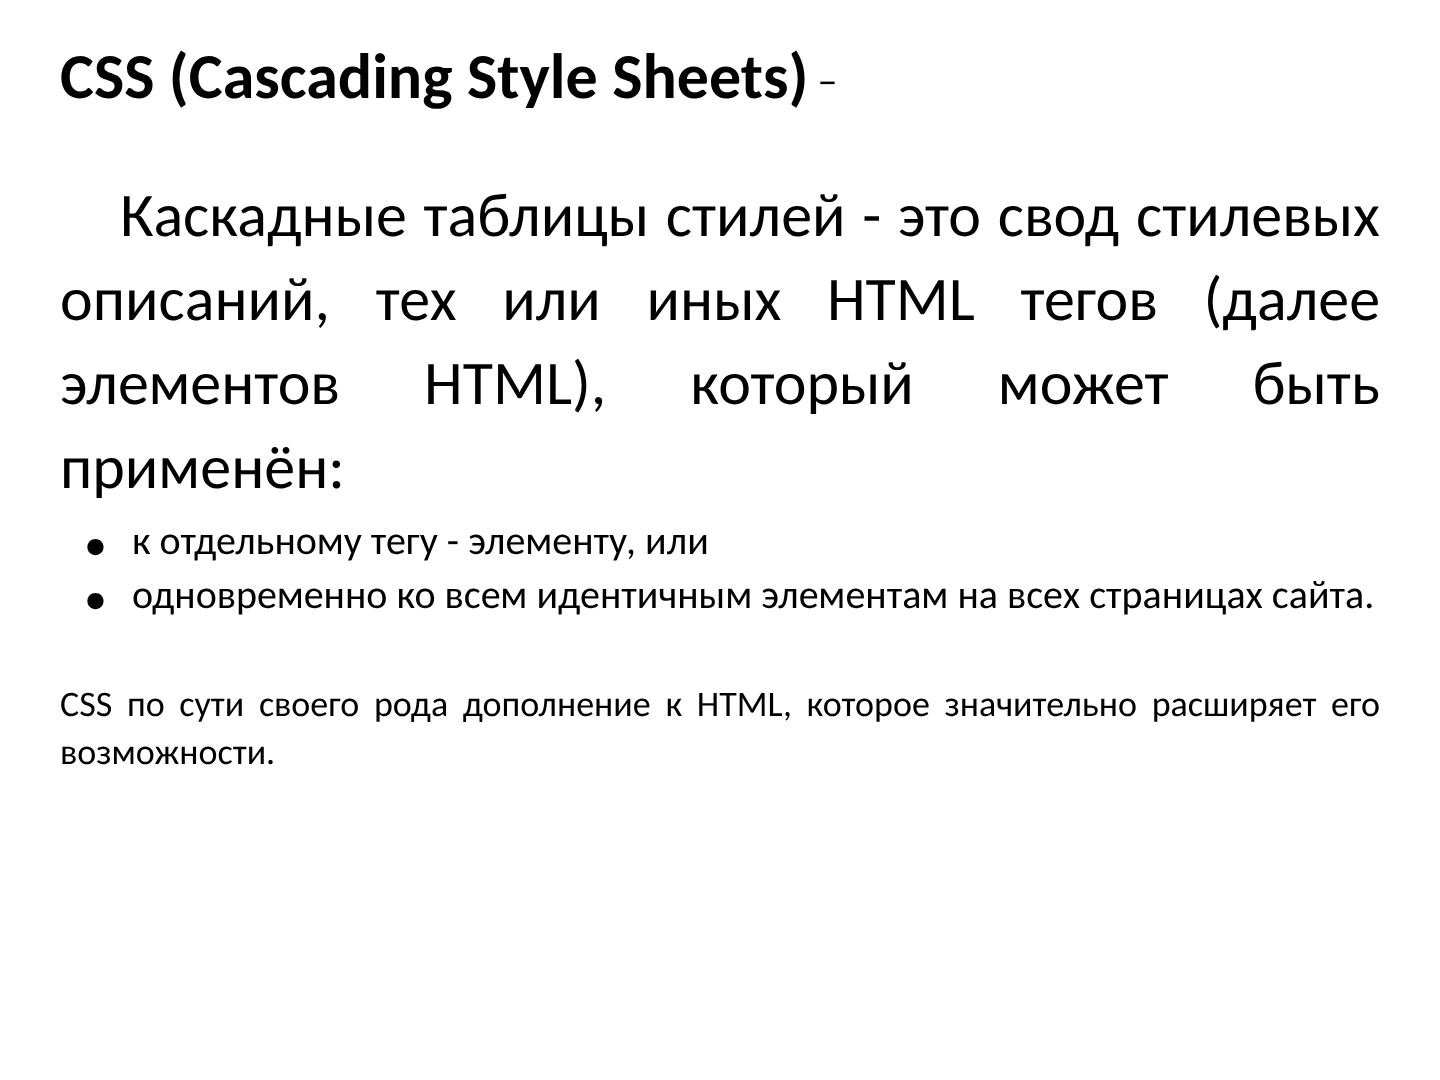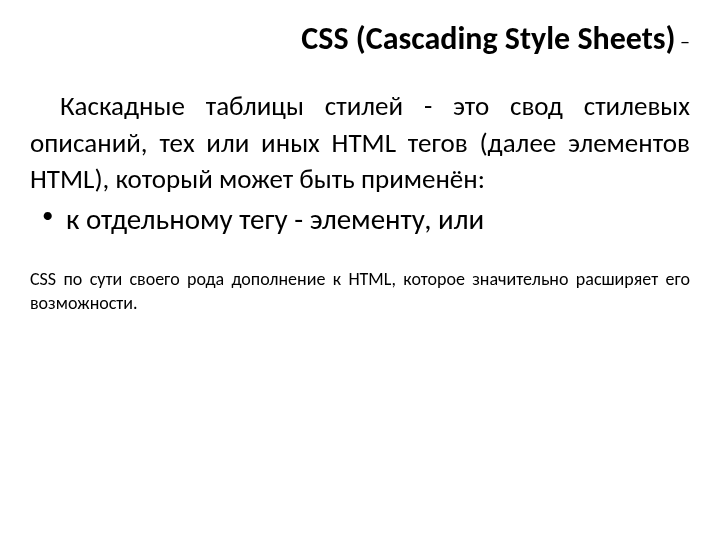--- a/index.html
+++ b/index.html
@@ -10,51 +10,51 @@
     body {
       width: 720px;
       height: 540px;
       background: #ffffff;
       font-family: Calibri, Arial, sans-serif;
       color: #000000;
       padding: 20px 30px;
       overflow: hidden;
     }
     .title {
-      text-align: right;
+      text-align: left;
       font-size: 32px;
       font-weight: bold;
       margin-bottom: 30px;
       line-height: 1.2;
     }
     .title-dash {
       font-weight: normal;
       font-size: 20px;
       vertical-align: middle;
     }
     .paragraph {
-      font-size: 27px;
+      font-size: 31px;
       line-height: 1.35;
       text-align: justify;
       text-indent: 30px;
       margin-bottom: 2px;
     }
     .paragraph-last {
       font-size: 18px;
       line-height: 1.35;
       text-align: justify;
       margin-top: 28px;
     }
     ul {
       list-style: none;
       padding-left: 0;
       margin-bottom: 0;
     }
     li {
-      font-size: 29px;
+      font-size: 20px;
       line-height: 1.35;
       text-align: justify;
       position: relative;
       padding-left: 36px;
     }
     li::before {
       content: "•";
       position: absolute;
       left: 12px;
       top: 0;
@@ -65,15 +65,16 @@
 <body>
 
 <div class="title">
   <span>CSS (Cascading Style Sheets)</span><span class="title-dash"> –</span>
 </div>
 
 <div class="paragraph">Каскадные таблицы стилей - это свод стилевых описаний, тех или иных HTML тегов (далее элементов HTML), который может быть применён:</div>
 
 <ul>
   <li>к отдельному тегу - элементу, или</li>
+  <li>одновременно ко всем идентичным элементам на всех страницах сайта.</li>
 </ul>
 
 <div class="paragraph-last">CSS по сути своего рода дополнение к HTML, которое значительно расширяет его возможности.</div>
 
 </body></html>

